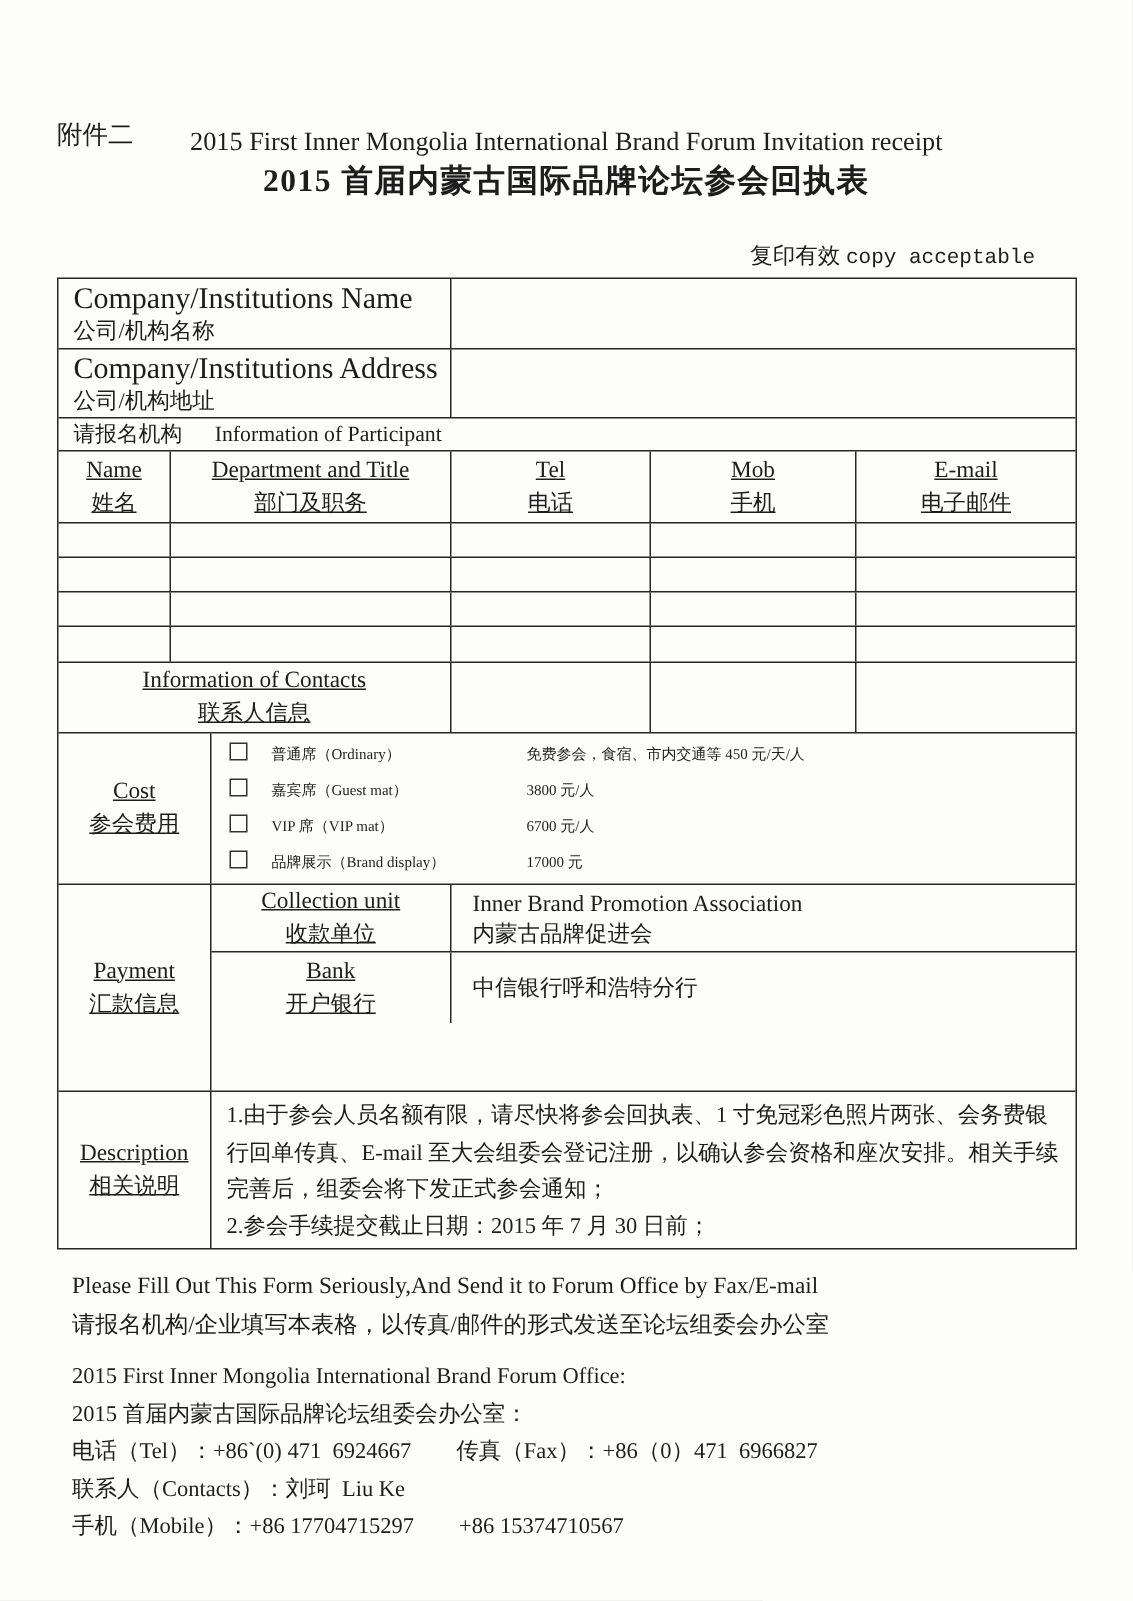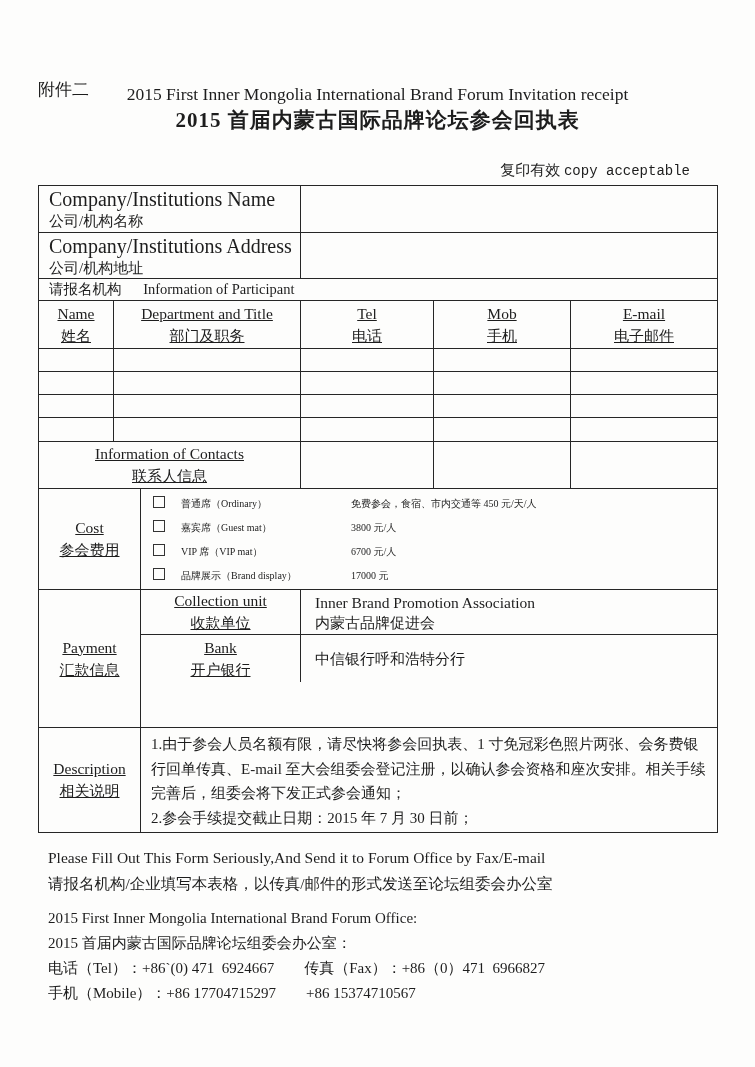--- a/index.html
+++ b/index.html
@@ -230,17 +230,20 @@
     <div>请报名机构/企业填写本表格，以传真/邮件的形式发送至论坛组委会办公室</div>
   </div>
 
   <div class="office">
     <div>2015 First Inner Mongolia International Brand Forum Office:</div>
     <div>2015 首届内蒙古国际品牌论坛组委会办公室：</div>
     <div>
       <span>电话（Tel）：</span><span class="pre">+86`(0) 471  6924667</span><span class="gap">传真（Fax）：</span><span class="pre">+86（0）471  6966827</span>
     </div>
     <div>
+      <span>联系人（Contacts）：</span><span class="pre">刘珂  Liu Ke</span>
+    </div>
+    <div>
       <span>手机（Mobile）：</span><span class="pre">+86 17704715297</span><span class="gap pre">+86 15374710567</span>
     </div>
   </div>
 
 </div>
 
 </body></html>

